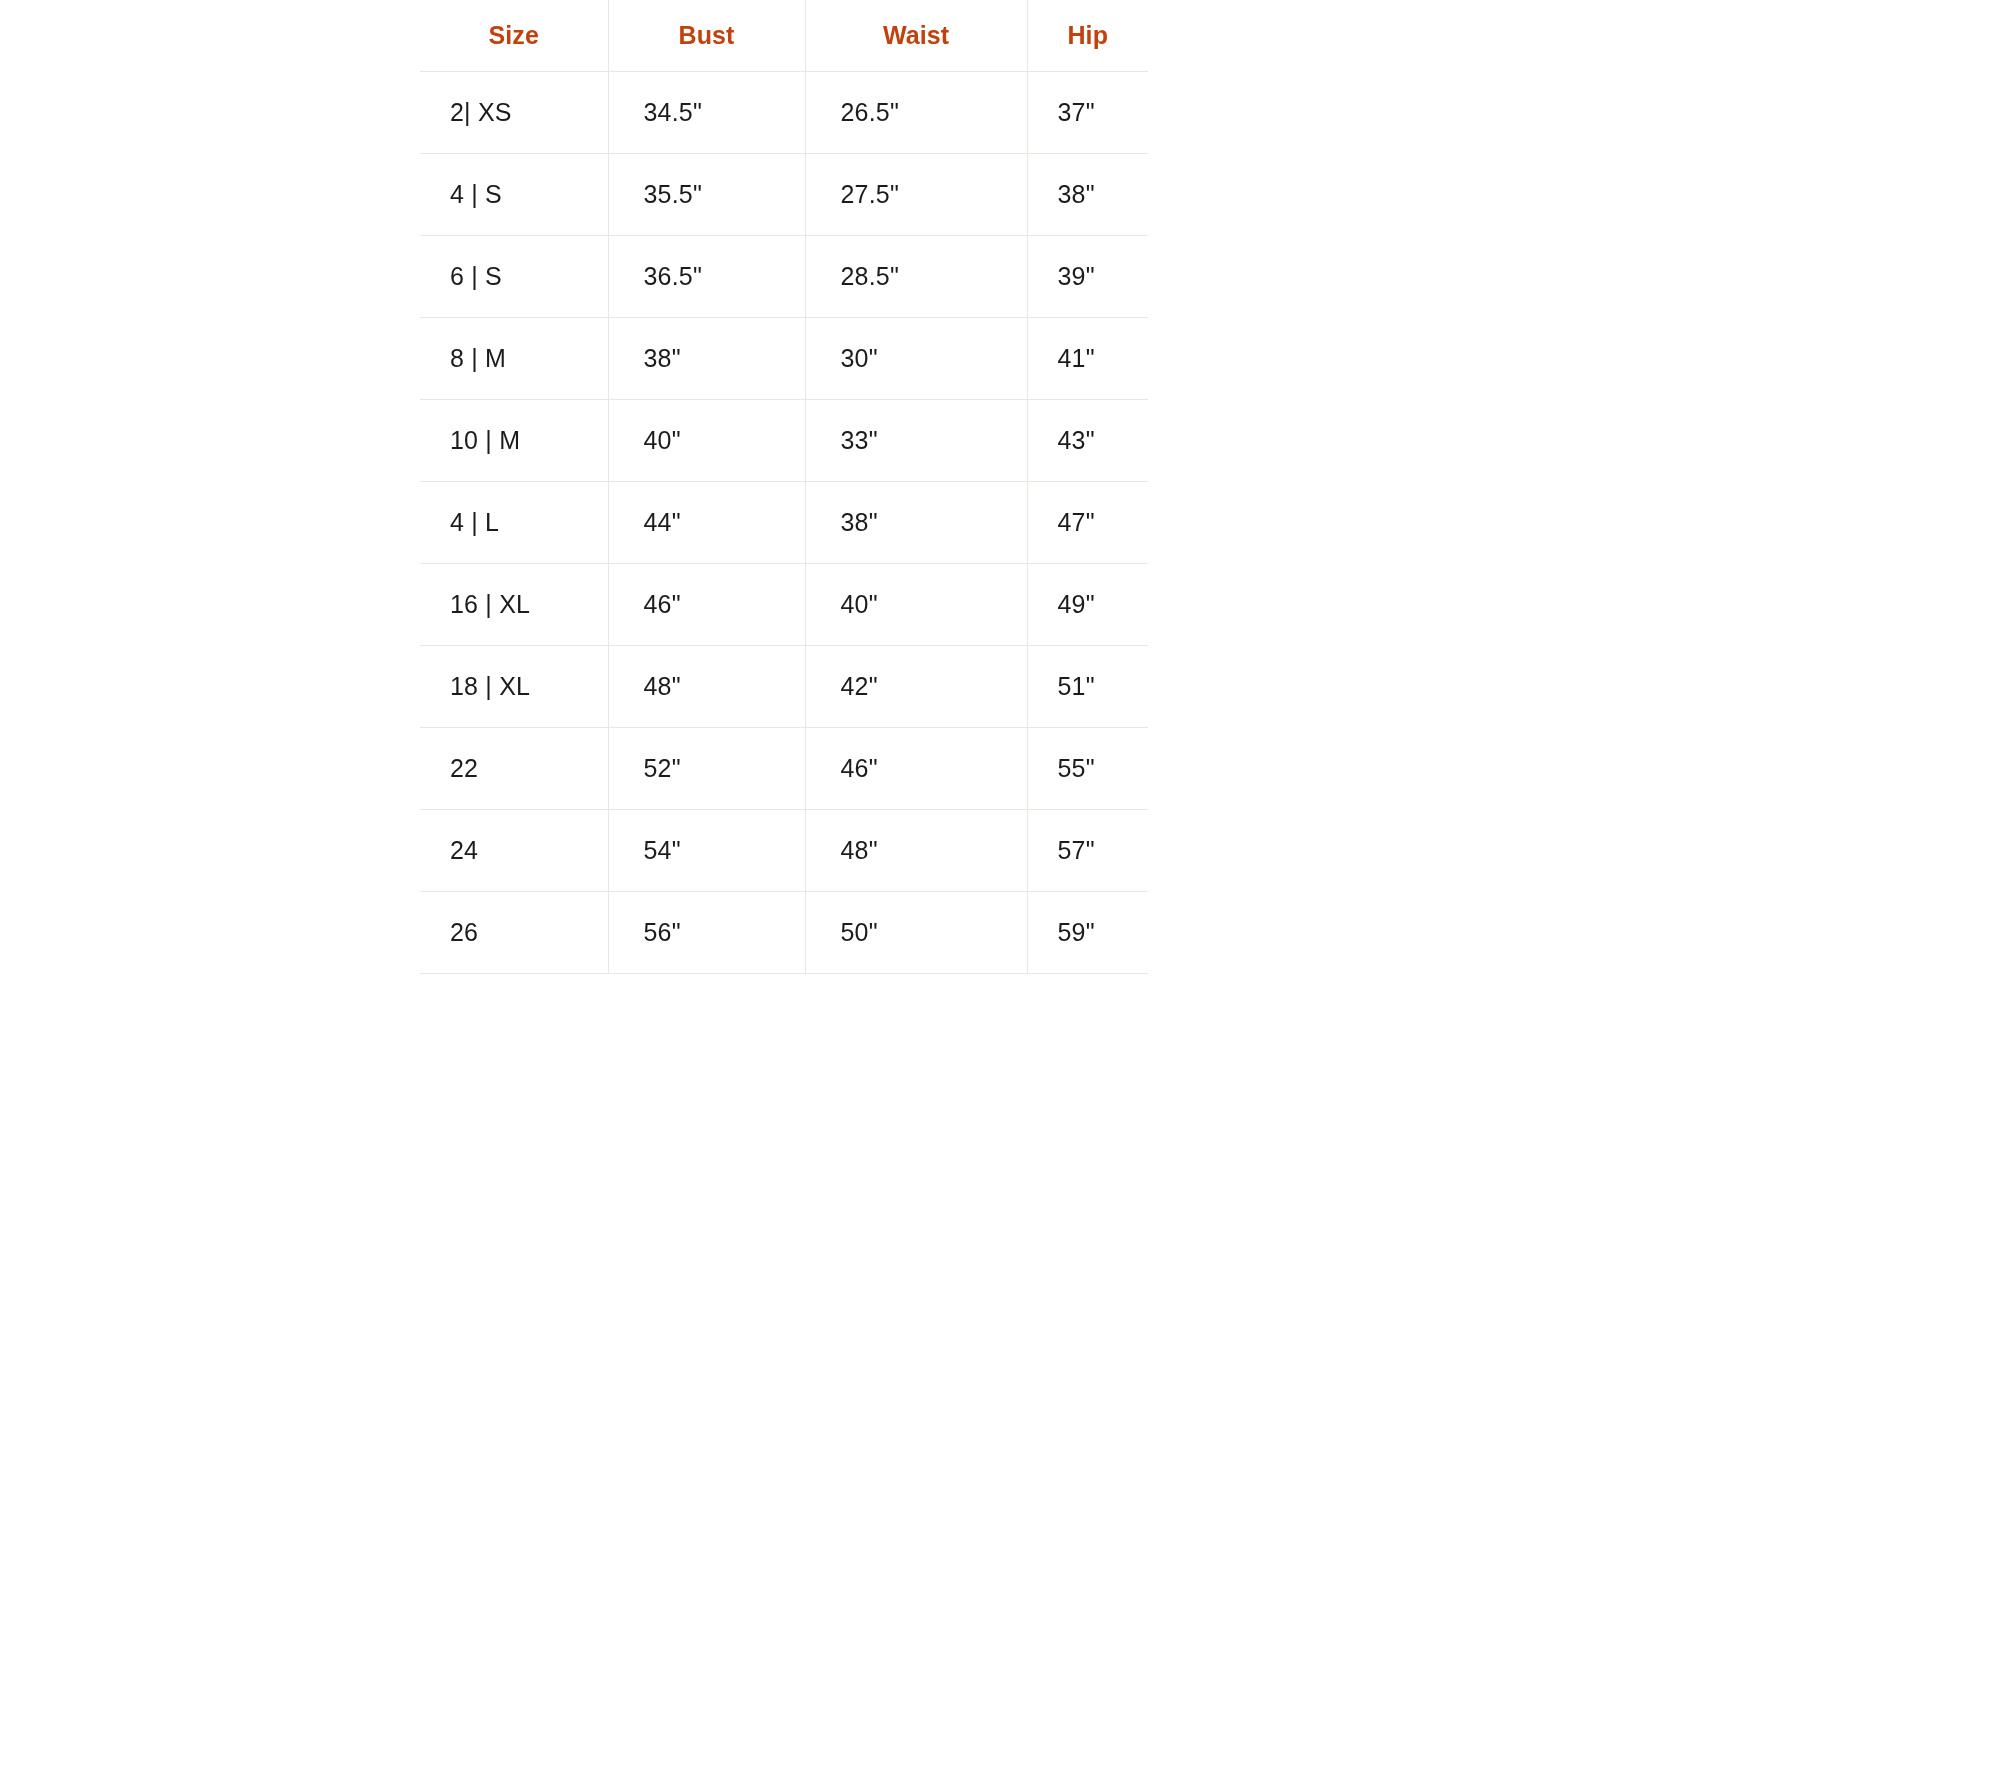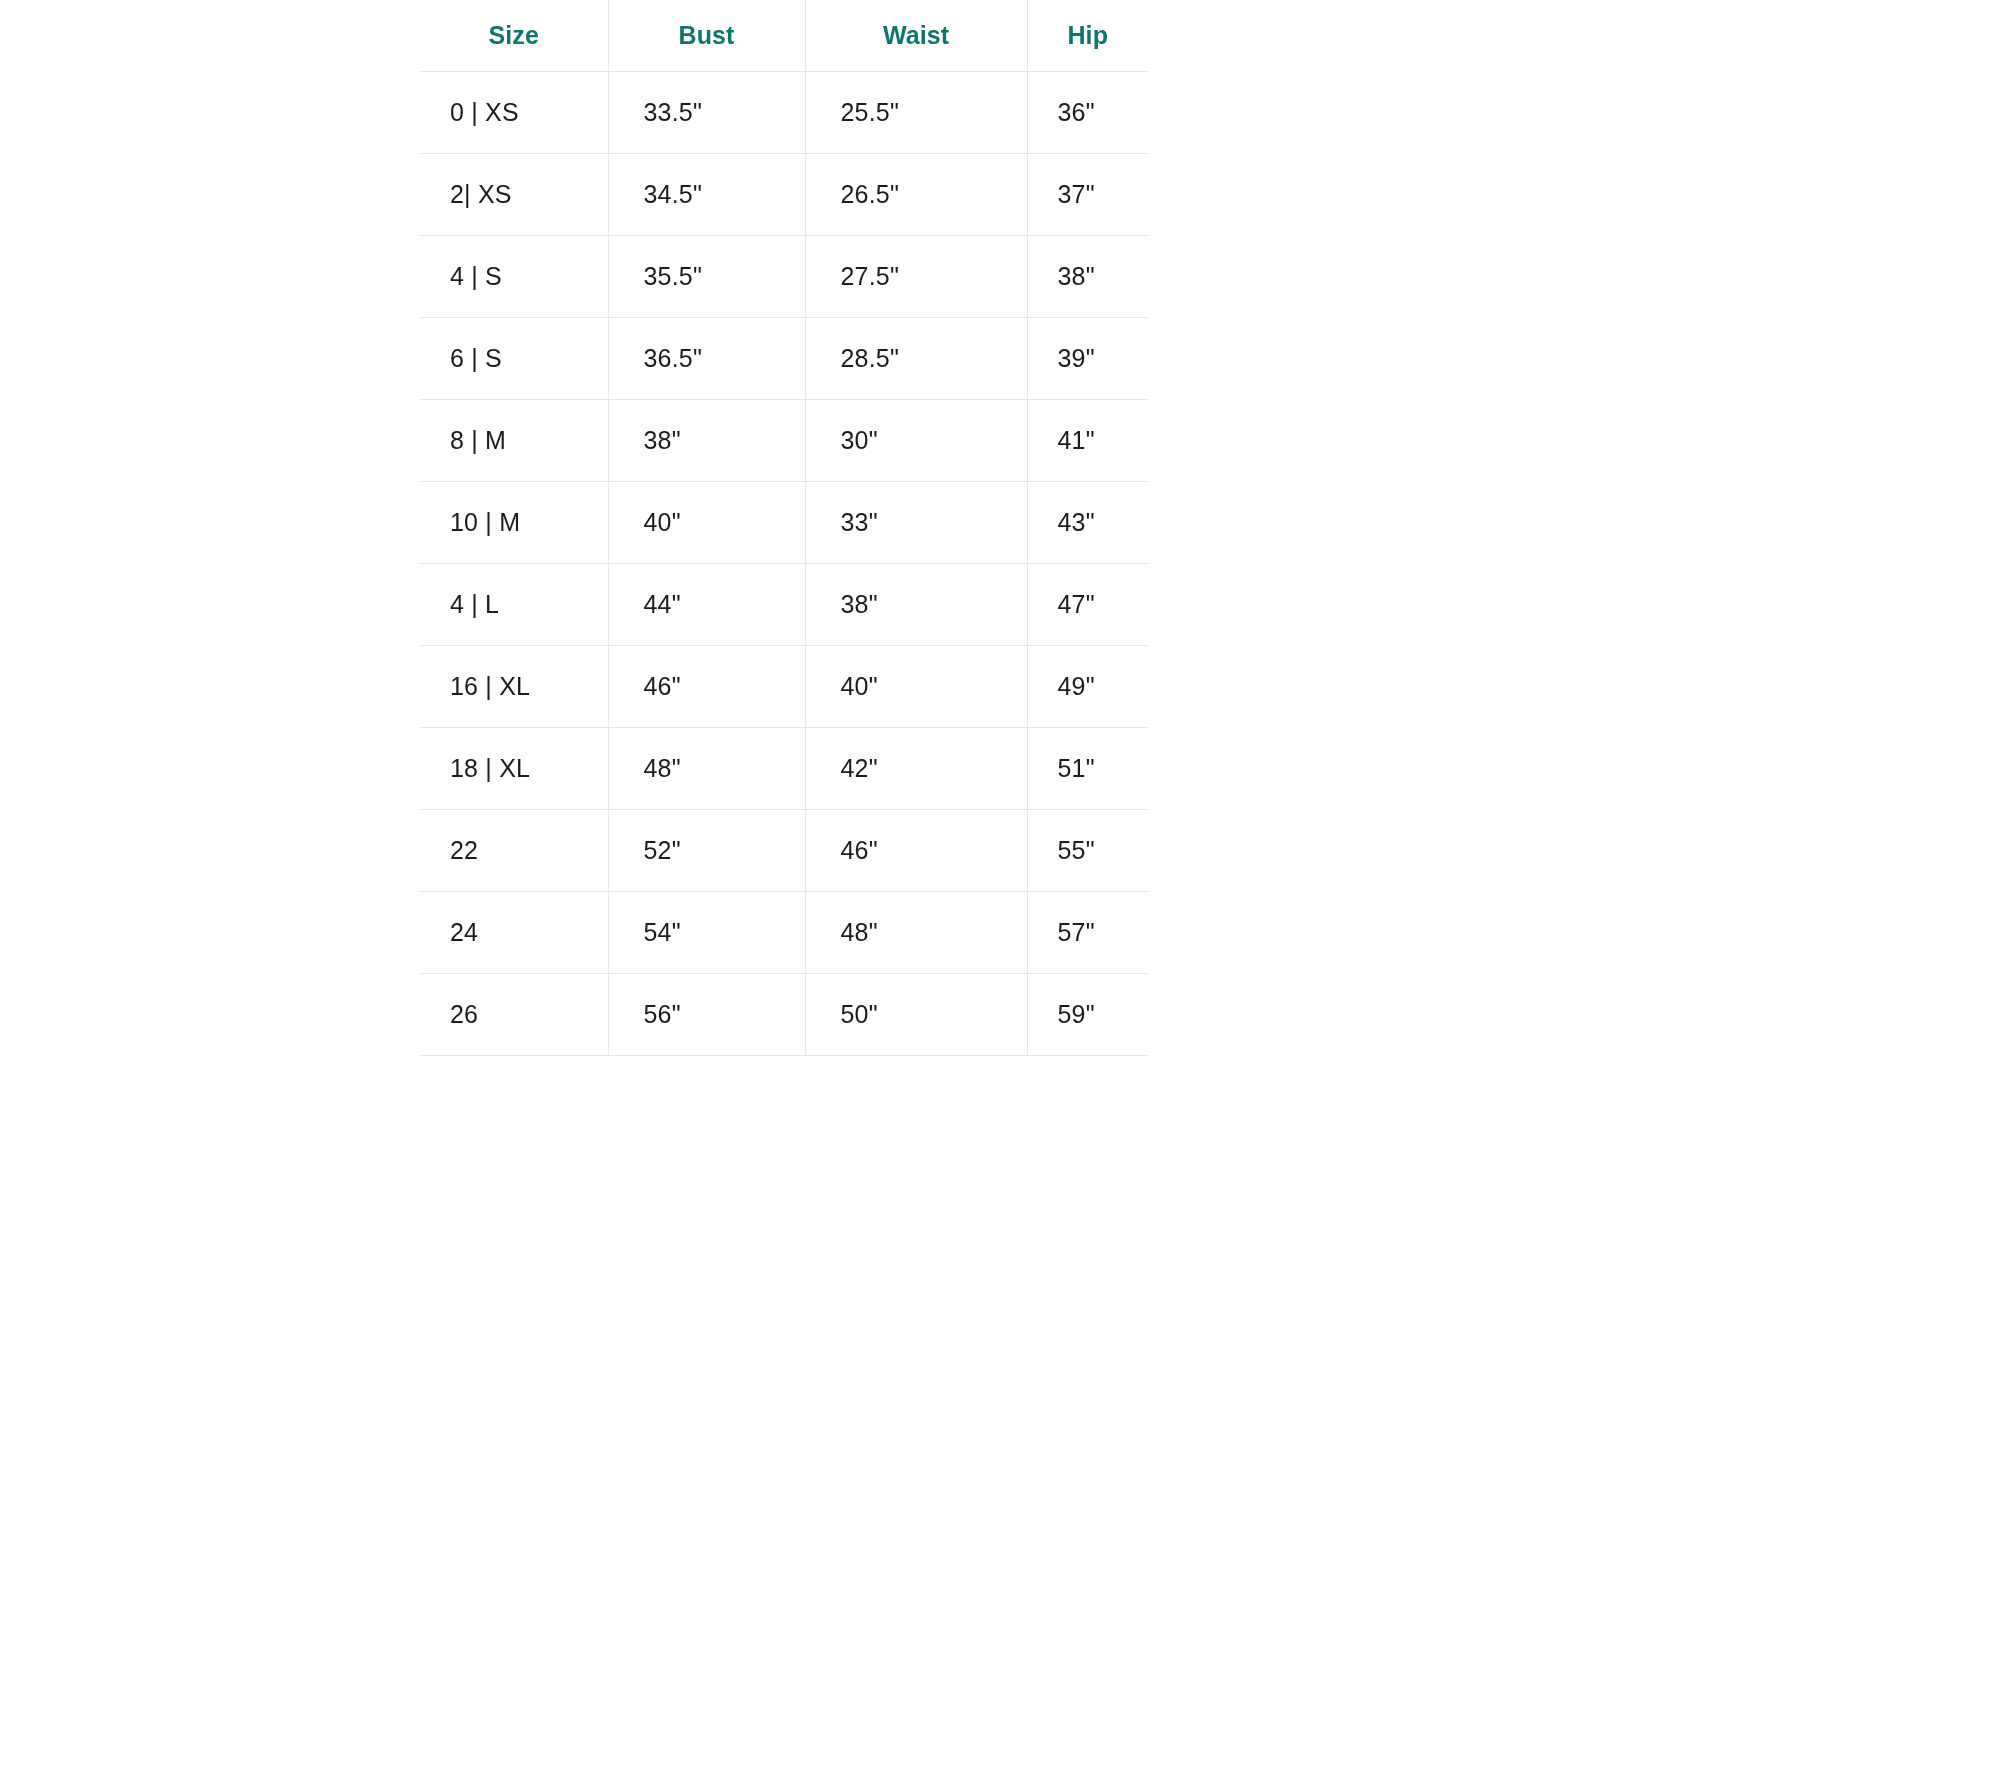--- a/index.html
+++ b/index.html
@@ -60,21 +60,21 @@
     border-right: none;
   }
 
   
   thead th {
     height: 71px;
     text-align: center;
     font-weight: 700;
     font-size: 25px;
     letter-spacing: 0.1px;
-    color: #0f766e;
+    color: #c2410c;
     padding-bottom: 4px;
     box-sizing: border-box;
   }
   thead th .th-label {
     display: block;
   }
 
   
   tbody tr {
     height: 82px;
@@ -125,34 +125,20 @@
           <th>
             <span class="th-label">Waist</span>
           </th>
           <th>
             <span class="th-label">Hip</span>
           </th>
         </tr>
       </thead>
       <tbody id="size-chart-body">
 
-      <tr>
-            <td class="col-size">
-              <span class="cell-val">0 | XS</span>
-            </td>
-            <td class="col-bust">
-              <span class="cell-val">33.5"</span>
-            </td>
-            <td class="col-waist">
-              <span class="cell-val">25.5"</span>
-            </td>
-            <td class="col-hip">
-              <span class="cell-val">36"</span>
-            </td>
-          </tr>
           <tr>
             <td class="col-size">
               <span class="cell-val">2| XS</span>
             </td>
             <td class="col-bust">
               <span class="cell-val">34.5"</span>
             </td>
             <td class="col-waist">
               <span class="cell-val">26.5"</span>
             </td>

